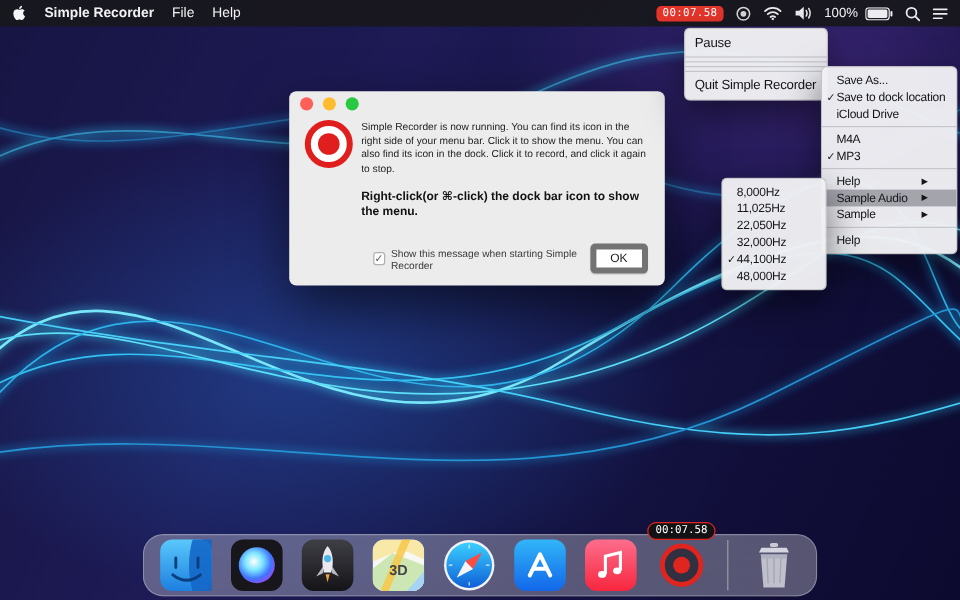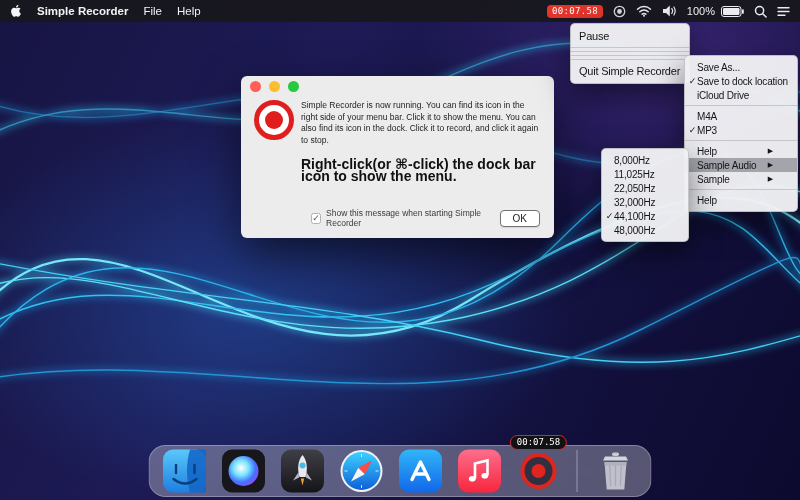--- a/index.html
+++ b/index.html
@@ -46,28 +46,28 @@
     box-shadow:0 18px 45px rgba(0,0,0,0.55); }
   .titlebar { height:20px; display:flex; align-items:center; gap:8px; padding-left:9px; }
   .tl { width:11px; height:11px; border-radius:50%; }
   .tl.red{background:#ff5f57} .tl.yellow{background:#febc2e} .tl.green{background:#28c840}
   .dlg-body { position:relative; padding:4px 12px 0 60px; }
   .rec-app-icon { position:absolute; left:13px; top:4px; width:40px; height:40px;
     border-radius:50%; border:5px solid #e01e1e; background:#fff;
     display:flex; align-items:center; justify-content:center; }
   .rec-app-dot { width:18px; height:18px; border-radius:50%; background:#e01e1e; }
   .dlg-text { font-size:8.5px; line-height:11.5px; color:#1d1d1f; }
-  .dlg-bold { font-size:14px; line-height:11.5px; font-weight:bold; color:#111; margin-top:13px; }
+  .dlg-bold { font-size:10px; line-height:11.5px; font-weight:bold; color:#111; margin-top:13px; }
   .dlg-footer { position:absolute; left:0; right:0; bottom:10px;
     display:flex; align-items:center; padding:0 14px 0 70px; }
   .chk-row { display:flex; align-items:center; gap:5px; font-size:8.5px; color:#3a3a3c; }
   .checkbox { width:11px; height:11px; background:#fff; border:1px solid #b0b0b5;
     border-radius:2.5px; display:flex; align-items:center; justify-content:center;
     font-size:9px; color:#555; }
-  .ok-btn { margin-left:auto; background:#fff; border:1px solid #737373; border-radius:4px;
+  .ok-btn { margin-left:auto; background:#fff; border:5px solid #737373; border-radius:4px;
     font-size:10px; color:#1d1d1f; padding:2px 12px;
     box-shadow:0 1px 1px rgba(0,0,0,0.10); font-family:inherit; }
 
   
   #dock { position:absolute; left:50%; bottom:3px; transform:translateX(-50%); z-index:45;
     height:52px; display:flex; align-items:center; gap:13px; padding:0 12px;
     background:rgba(238,238,244,0.32); border:1px solid rgba(255,255,255,0.28);
     border-radius:17px; backdrop-filter:blur(18px); }
   .dock-item { position:relative; width:46px; height:46px;
     display:flex; align-items:center; justify-content:center; }
@@ -329,20 +329,37 @@
             </linearGradient>
           </defs>
         <rect x="1.5" y="1.5" width="43" height="43" rx="10" fill="url(#g-lp)"></rect>
         <path d="M23 7 C27.5 12 28.5 21 26 29 L20 29 C17.5 21 18.5 12 23 7 Z" fill="#e9e9ef"></path>
         <circle cx="23" cy="17.5" r="3" fill="#49b8e8"></circle>
         <path d="M19.2 24 L13.5 32.5 L19.5 29.5 Z M26.8 24 L32.5 32.5 L26.5 29.5 Z" fill="#b9bac3"></path>
         <path d="M21.3 30.5 h3.4 L23 37.5 Z" fill="#f2a33c"></path>
       </svg>
     </div>
 
+    <div class="dock-item">
+      <svg viewBox="0 0 46 46">
+        <defs>
+            <clipPath id="c-maps">
+              <rect x="1.5" y="1.5" width="43" height="43" rx="10"></rect>
+            </clipPath>
+          </defs>
+        <g clip-path="url(#c-maps)">
+          <rect x="1.5" y="1.5" width="43" height="43" fill="#f7f7f4"></rect>
+          <path d="M1.5 26 L18 13 L44.5 23 V44.5 H1.5 Z" fill="#cde7b4"></path>
+          <path d="M1.5 1.5 H44.5 V18 L26 10 L1.5 20 Z" fill="#f9e9a8"></path>
+          <path d="M8 44.5 L26 1.5 L33 1.5 L15 44.5 Z" fill="#f6c94f" opacity="0.9"></path>
+          <path d="M30 44.5 L44.5 28 V44.5 Z" fill="#a6d4f5"></path>
+          <text x="23" y="31" text-anchor="middle" font-size="12" font-weight="bold" fill="#444">3D</text>
+        </g>
+      </svg>
+    </div>
 
     <div class="dock-item">
       <svg viewBox="0 0 46 46">
         <defs>
             <linearGradient id="g-saf" x1="0" y1="0" x2="0" y2="1">
               <stop offset="0" stop-color="#3bd0ff"></stop>
               <stop offset="1" stop-color="#0f5fd7"></stop>
             </linearGradient>
           </defs>
         <circle cx="23" cy="23" r="21" fill="#f2f2f5"></circle>

